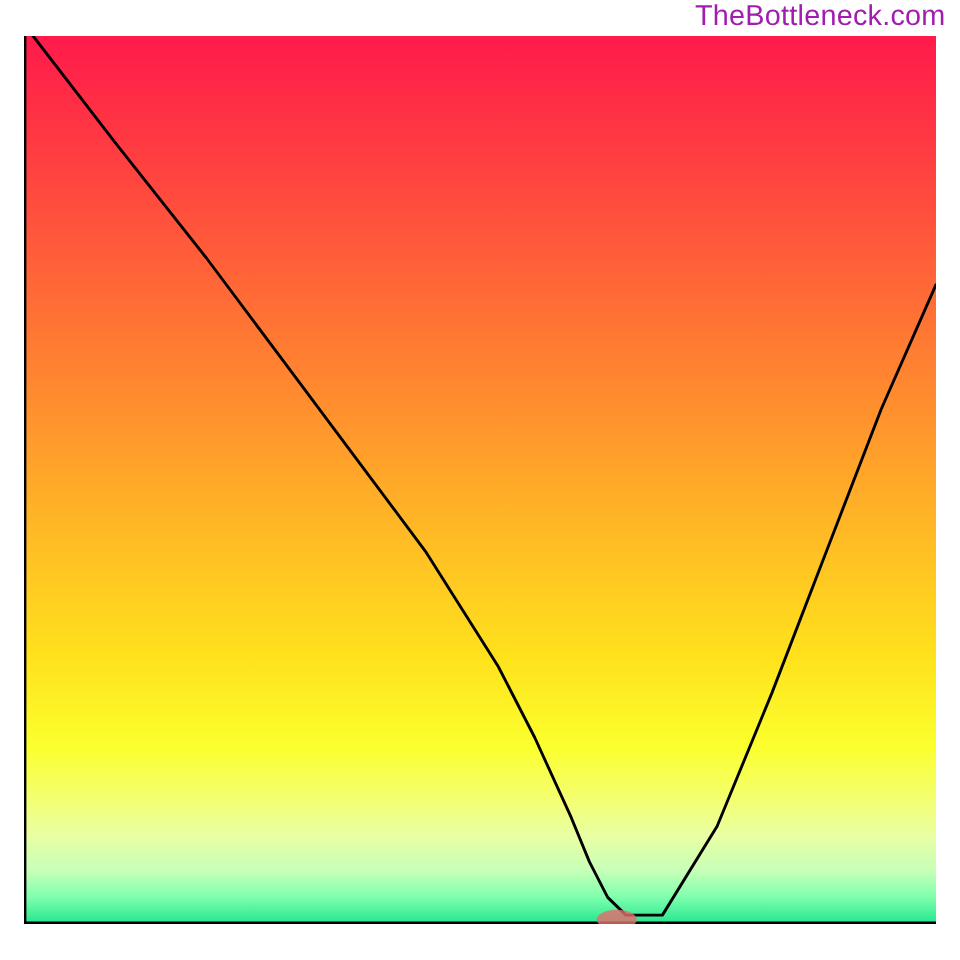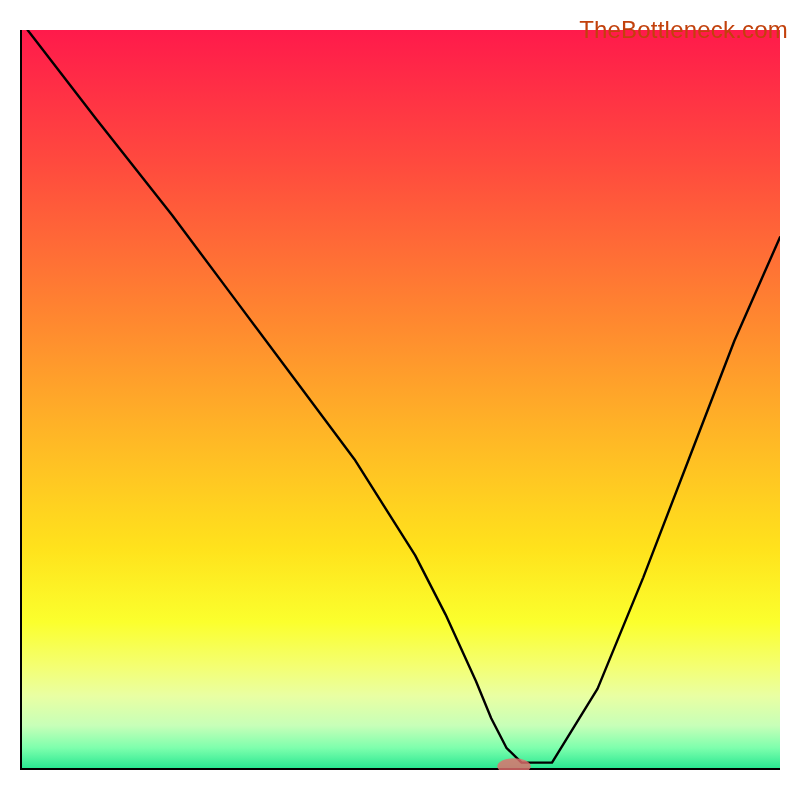--- a/index.html
+++ b/index.html
@@ -12,23 +12,23 @@
     overflow: hidden;
   }
   .frame {
     position: relative;
     width: 800px;
     height: 800px;
     box-sizing: border-box;
   }
   .watermark {
     position: absolute;
-    top: 16px;
+    top: 0;
     right: 12px;
-    color: #c2410c;
+    color: #a21caf;
     font-size: 24px;
     letter-spacing: 0.2px;
     font-weight: 400;
     z-index: 20;
   }
   
   .plot-wrapper {
     position: absolute;
     left: 20px;
     top: 30px;

